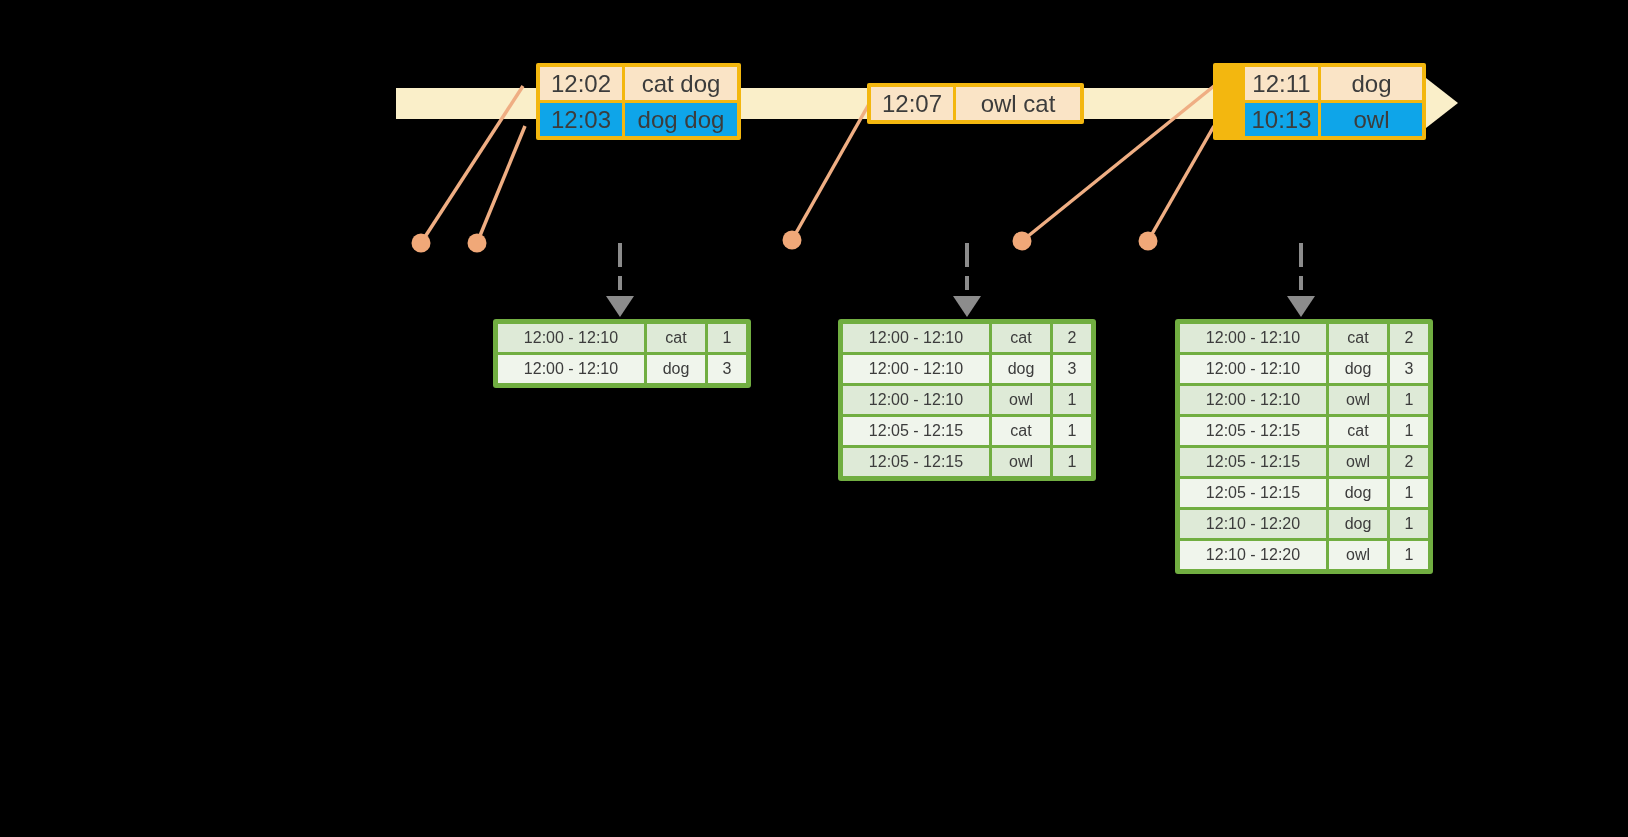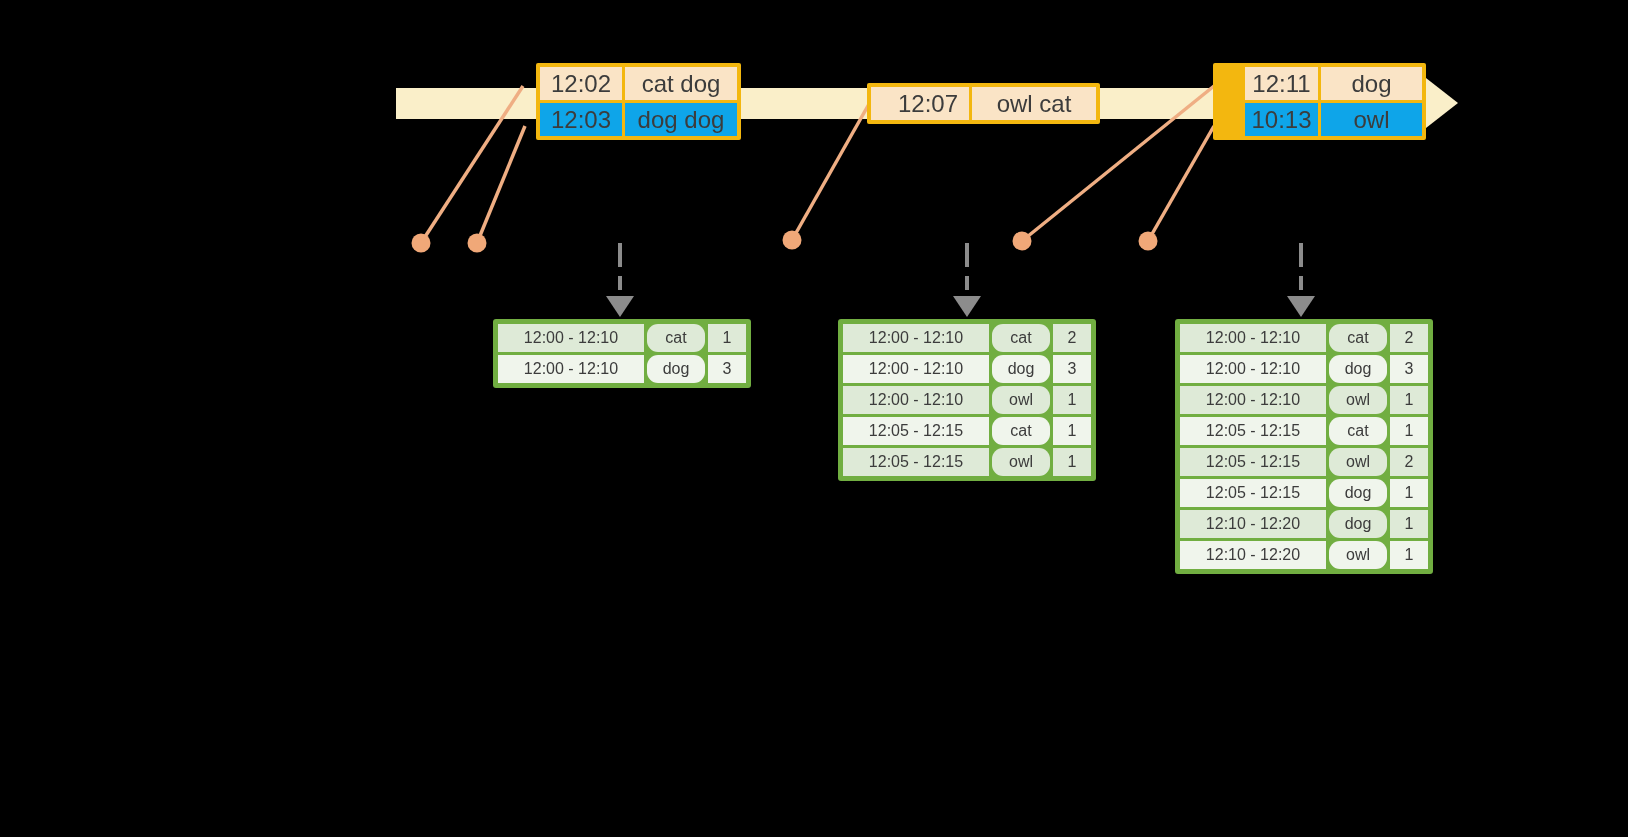--- a/index.html
+++ b/index.html
@@ -22,35 +22,35 @@
     position:absolute; background:#F3B70F; padding:4px; border-radius:2px;
     display:flex; flex-direction:column; gap:3px; z-index:3;
   }
   .erow { display:flex; gap:3px; }
   .ecell {
     height:33px; display:flex; align-items:center; justify-content:center;
     font-size:24px; background:#0ea5e9;
   }
   .etable .erow:nth-of-type(odd) .ecell { background:#FAE4C6; }
   .et1 { left:536px; top:63px; }  .et1 .time{width:82px;} .et1 .words{width:112px;}
-  .et2 { left:867px; top:83px; }  .et2 .time{width:82px;padding-left:16px;} .et2 .words{width:124px;}
+  .et2 { left:867px; top:83px; }  .et2 .time{width:82px;} .et2 .words{width:124px;}
   .et3 { left:1213px; top:63px; } .et3 .time{width:73px;margin-left:28px;} .et3 .words{width:101px;}
 
   
   .gtable {
     position:absolute; top:319px; background:#71AE41; padding:5px; border-radius:3px;
     display:flex; flex-direction:column; gap:3px; z-index:3;
   }
   .grow { display:flex; gap:3px; }
   .gcell {
     height:28px; display:flex; align-items:center; justify-content:center;
     font-size:16px; background:#F0F5EC;
   }
   .gtable .grow:nth-of-type(odd) .gcell { background:#DEEAD7; }
-  .gcell.window{ width:146px; } .gcell.word{ width:58px;border-radius:11px; } .gcell.count{ width:38px; }
+  .gcell.window{ width:146px; } .gcell.word{ width:58px; } .gcell.count{ width:38px; }
   .gt1 { left:493px; } .gt2 { left:838px; } .gt3 { left:1175px; }
 </style>
 </head>
 <body>
 
 <div id="canvas">
 
   <div id="time-band"></div>
 
   <svg id="overlay" width="1628" height="837" viewBox="0 0 1628 837">

